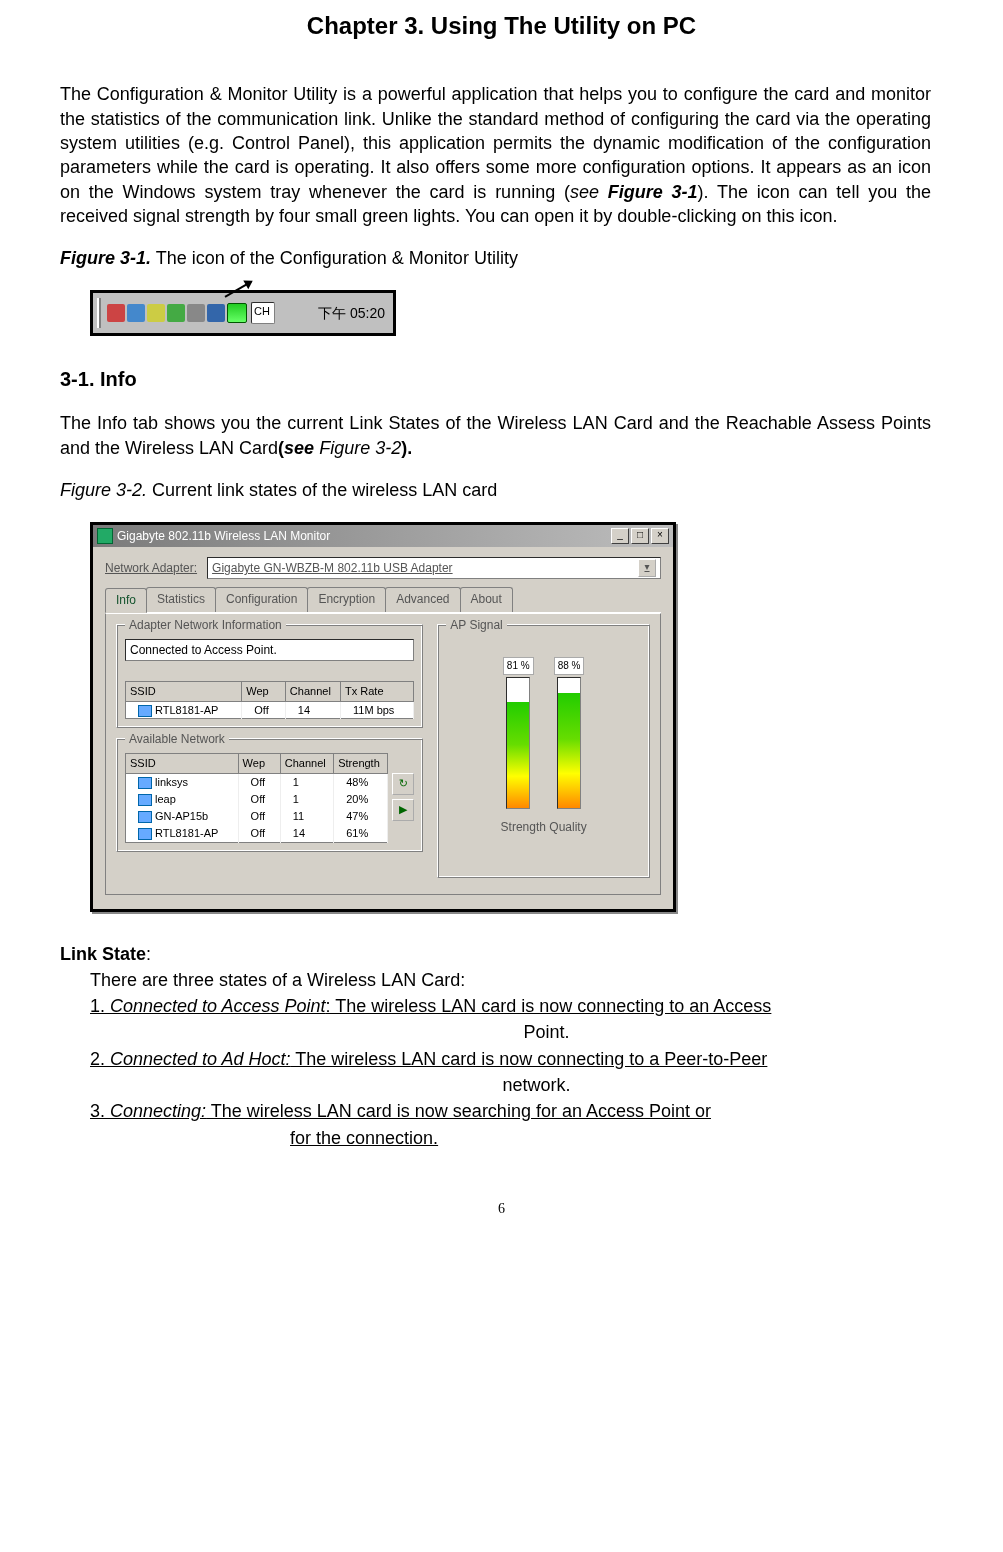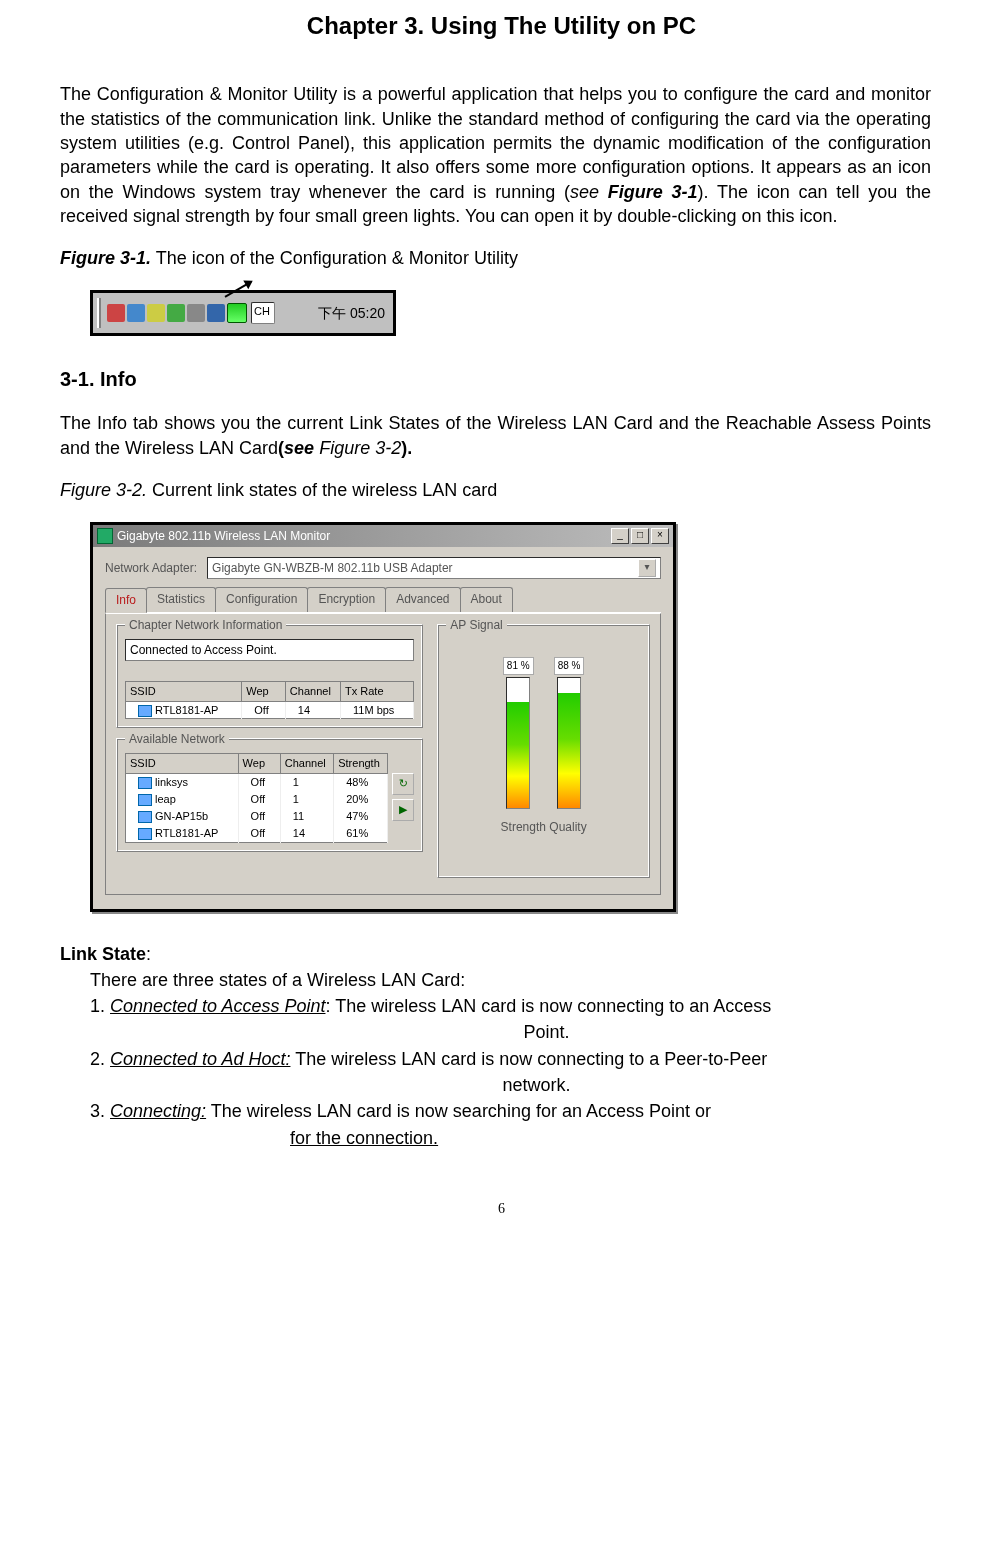--- a/index.html
+++ b/index.html
@@ -132,35 +132,35 @@
   }
   .titlebar .spacer{flex:1}
   .winbtn {
     width:16px;height:14px;background:#d4d0c8;border:1px solid #fff;border-right-color:#404040;border-bottom-color:#404040;margin-left:2px;
     font-size:10px;line-height:12px;text-align:center;color:#000;
   }
   .client {
     padding:10px 12px 14px 12px;
   }
   .row-adapter {
-    display:flex;align-items:center;margin-bottom:8px;gap:10px;
+    display:flex;align-items:center;margin-bottom:8px;gap:10px;text-decoration:underline;
   }
   .row-adapter label{font-size:12px;}
   .combo {
     flex:1;background:#fff;border:1px inset #808080;height:20px;display:flex;align-items:center;padding:0 4px;justify-content:space-between;
   }
   .combo .chev{width:16px;height:16px;background:#d4d0c8;border:1px outset #fff;text-align:center;font-size:10px;line-height:14px;}
   .tabs {
     display:flex;border-bottom:1px solid #fff;margin-top:4px;
   }
   .tab {
     padding:3px 10px;border:1px solid #808080;border-bottom:none;background:#d4d0c8;font-size:12px;margin-right:-1px;
     border-top-left-radius:3px;border-top-right-radius:3px;
   }
-  .tab.active{background:#d4d0c8;position:relative;top:1px;border-bottom:1px solid #d4d0c8;color:#b91c1c;}
+  .tab.active{background:#d4d0c8;position:relative;top:1px;border-bottom:1px solid #d4d0c8;color:#14532d;}
   .tab-body{
     border:1px solid #808080;border-top:1px solid #fff;padding:10px;display:flex;gap:14px;background:#d4d0c8;min-height:260px;
   }
   .left-col{flex:1.3;display:flex;flex-direction:column;gap:10px;}
   .right-col{flex:0.9}
   .groupbox{
     border:1px solid #808080;border-top-color:#fff;border-left-color:#fff;position:relative;padding:14px 8px 8px 8px;
     box-shadow: inset 1px 1px 0 #808080, inset -1px -1px 0 #fff;
   }
   .groupbox > .legend{
@@ -190,21 +190,21 @@
   .bar-pct{font-size:10px;background:#fff;border:1px solid #aaa;padding:1px 3px;color:#000;text-align:right;}
   .bar{
     width:22px;height:130px;background:#fff;border:1px inset #808080;display:flex;flex-direction:column-reverse;
   }
   .bar .g{background:linear-gradient(to top,#f80,#ff0 30%,#6d0 60%,#2c0);width:100%;}
   .sig-labels{text-align:center;font-size:12px;margin-top:4px;}
 
   
   .linkstate{margin:0 0 0 30px;}
   .linkstate .item{margin:0 0 2px 0;text-align:justify;}
-  .hanging{padding-left:230px;text-indent:0;}
+  .hanging{padding-left:230px;text-indent:0;text-decoration:underline;}
   .hanging.first{padding-left:0;}
 </style>
 </head>
 <body>
 
 <h1 class="chapter-title">Chapter 3. Using The Utility on PC</h1>
 
 <p class="justify">
   <span>The Configuration &amp; Monitor Utility is a powerful application that helps you to configure the card and monitor the statistics of the communication link. Unlike the standard method of configuring the card via the operating system utilities (e.g. Control Panel), this application permits the dynamic modification of the configuration parameters while the card is operating. It also offers some more configuration options. It appears as an icon on the Windows system tray whenever the card is running (</span><span class="italic">see </span><span class="bolditalic">Figure 3-1</span><span>). The icon can tell you the received signal strength by four small green lights. You can open it by double-clicking on this icon.</span>
 </p>
@@ -262,21 +262,21 @@
       <div class="tab active">Info</div>
       <div class="tab">Statistics</div>
       <div class="tab">Configuration</div>
       <div class="tab">Encryption</div>
       <div class="tab">Advanced</div>
       <div class="tab">About</div>
     </div>
     <div class="tab-body">
       <div class="left-col">
         <div class="groupbox">
-          <div class="legend">Chapter Network Information</div>
+          <div class="legend">Adapter Network Information</div>
           <div class="textbox">Connected to Access Point.</div>
           <table class="net">
             <tbody>
                 <tr>
               <th>SSID</th>
               <th>Wep</th>
               <th>Channel</th>
               <th>Tx Rate</th>
             </tr>
             <tr>

